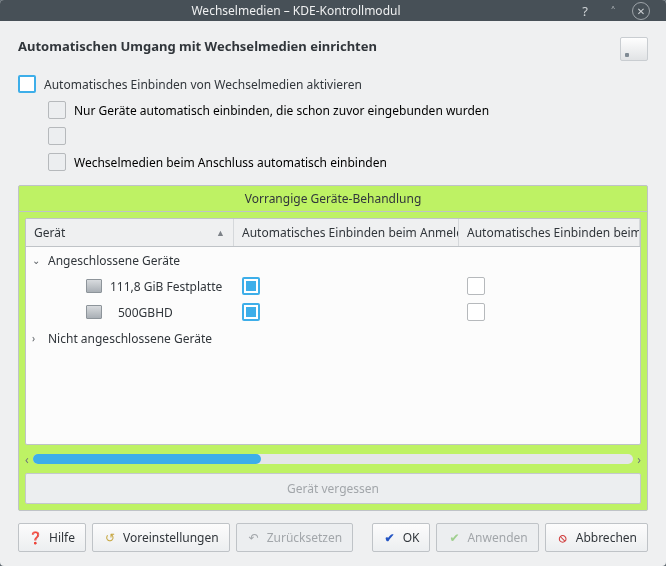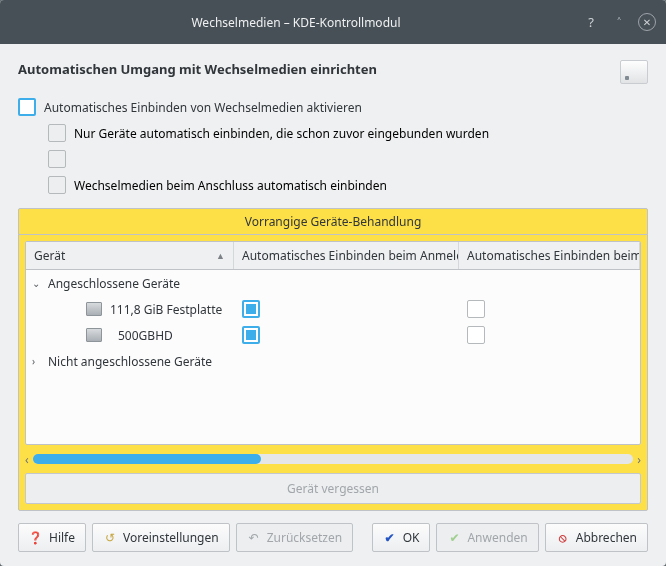--- a/index.html
+++ b/index.html
@@ -17,24 +17,24 @@
     border-radius: 4px;
     width: 666px;
     height: 566px;
     display: flex;
     flex-direction: column;
     box-shadow: 0 4px 20px rgba(0,0,0,0.4);
   }
   .titlebar {
     background: #475057;
     color: #eff0f1;
-    height: 44px;
+    height: 21px;
     display: flex;
     align-items: center;
-    padding: 0 10px;
+    padding: 0 16px;
     border-radius: 4px 4px 0 0;
     position: relative;
   }
   .titlebar .title {
     flex: 1;
     text-align: center;
     font-size: 12px;
   }
   .titlebar .winbtns { display: flex; gap: 10px; align-items: center; }
   .winbtn {
@@ -86,21 +86,21 @@
   .cb.highlight { border: 2px solid #3daee9; }
   .cb.disabled { background:#eceef0; }
   .cb-label { color:#31363b; }
   .cb-label.disabled { color:#000000; }
   .panel {
     border: 1px solid #bfc3c7;
     border-radius: 2px;
     margin-top: 6px;
     flex: 1;
     display:flex; flex-direction:column;
-    background:#fde047;
+    background:#bef264;
     overflow:hidden;
   }
   .panel-head {
     text-align:center;
     padding: 4px 0;
     border-bottom: 1px solid #bfc3c7;
     color:#31363b;
   }
   .table {
     flex:1; display:flex; flex-direction:column;

